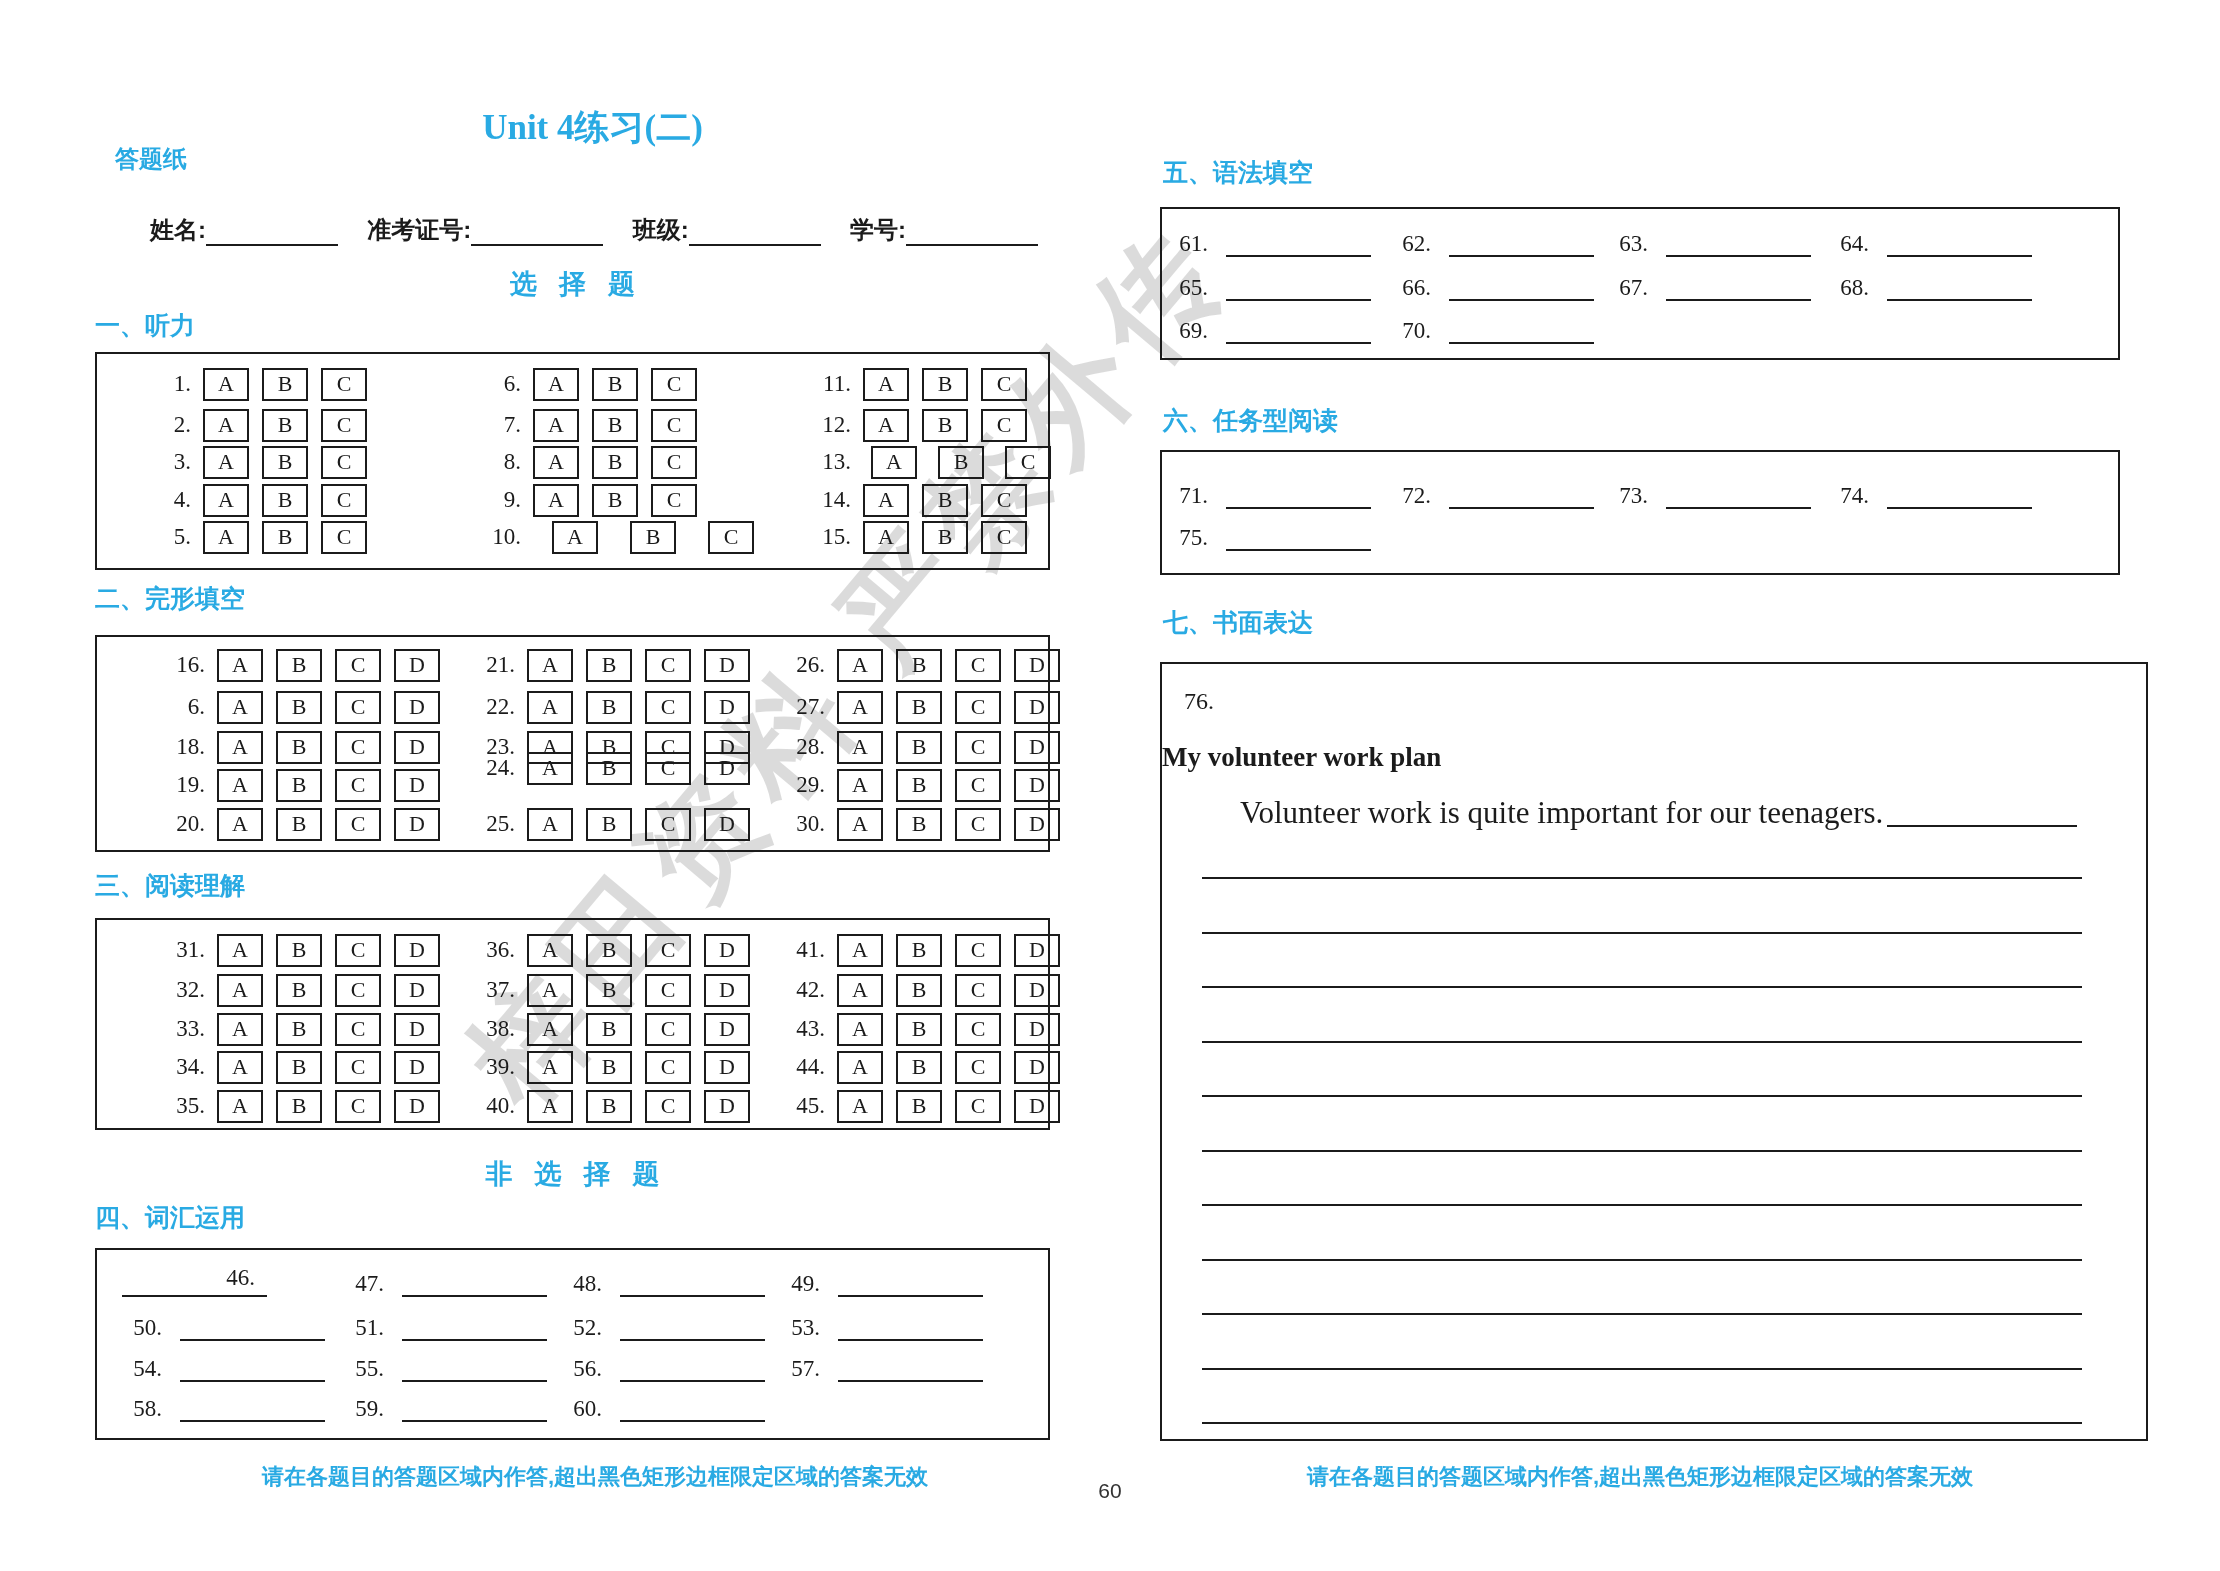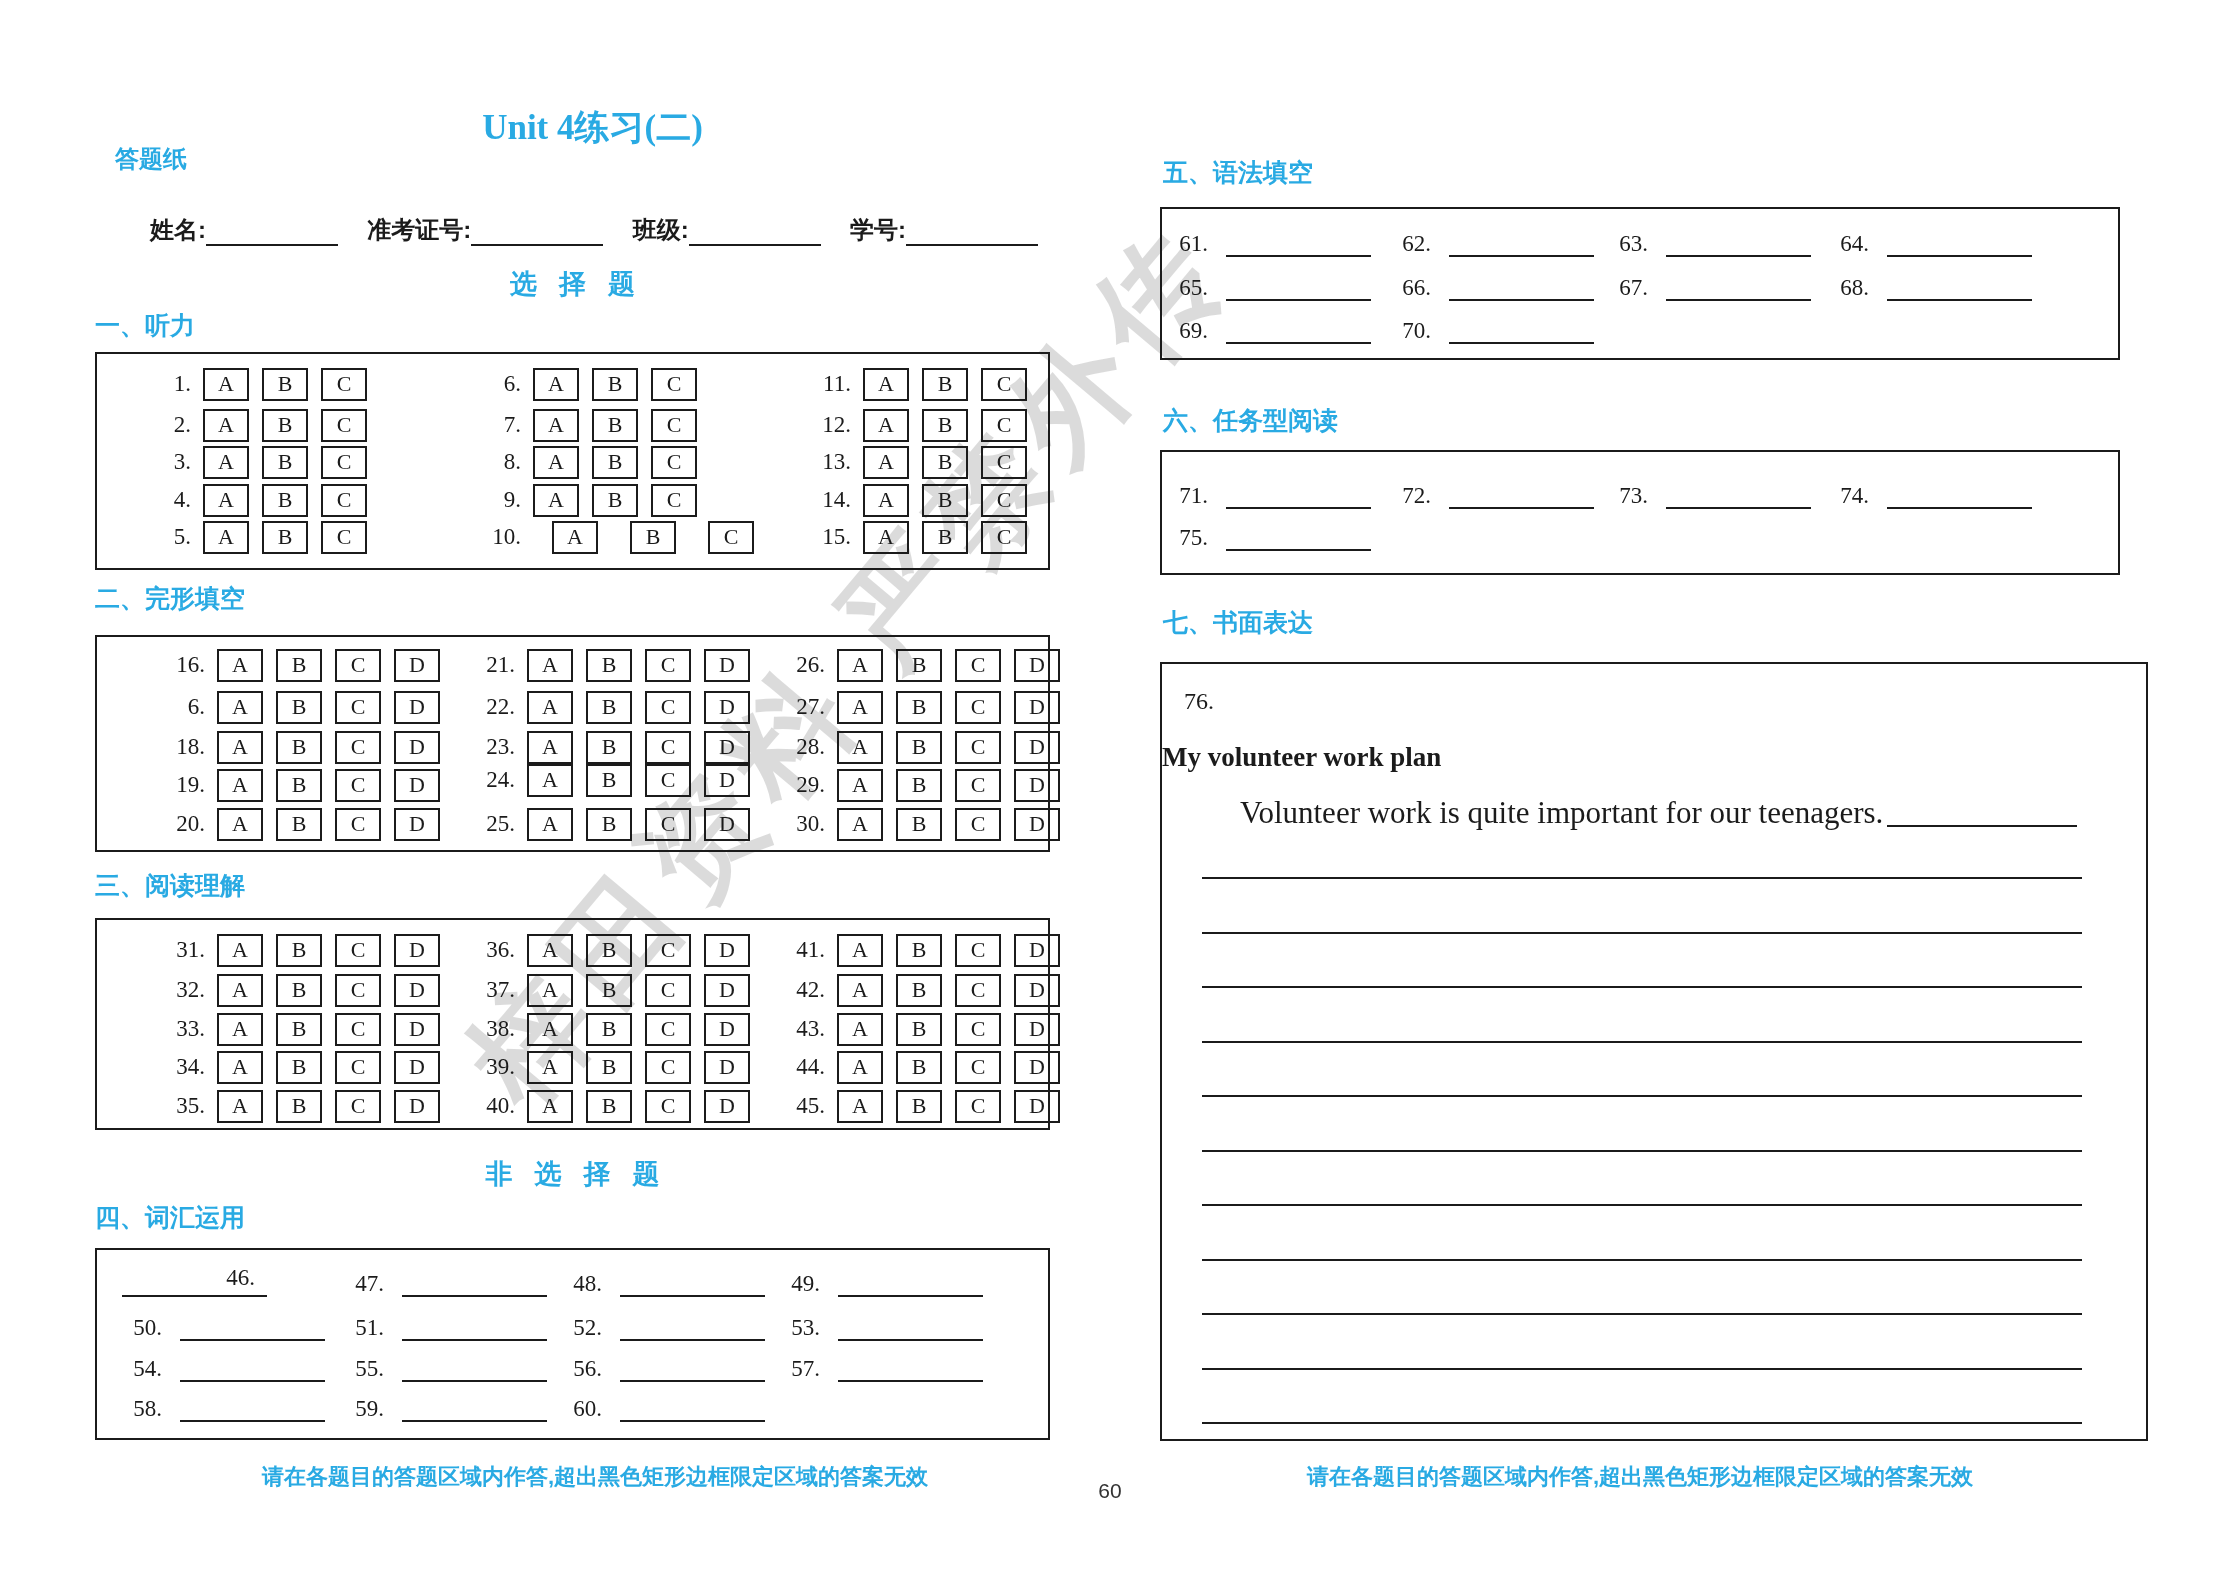--- a/index.html
+++ b/index.html
@@ -147,21 +147,21 @@
         <span class="ob">A</span>
         <span class="ob">B</span>
         <span class="ob">C</span>
       </div>
       <div class="q" style="left: 708px; top: 56px;">
         <span class="qn">12.</span>
         <span class="ob">A</span>
         <span class="ob">B</span>
         <span class="ob">C</span>
       </div>
-      <div class="q" style="left: 708px; top: 93px;">
+      <div class="q" style="left: 708px; top: 93px; gap: 8px;">
         <span class="qn">13.</span>
         <span class="ob">A</span>
         <span class="ob">B</span>
         <span class="ob">C</span>
       </div>
       <div class="q" style="left: 708px; top: 131px;">
         <span class="qn">14.</span>
         <span class="ob">A</span>
         <span class="ob">B</span>
         <span class="ob">C</span>
@@ -225,21 +225,21 @@
         <span class="ob">C</span>
         <span class="ob">D</span>
       </div>
       <div class="q" style="left: 372px; top: 95px;">
         <span class="qn">23.</span>
         <span class="ob">A</span>
         <span class="ob">B</span>
         <span class="ob">C</span>
         <span class="ob">D</span>
       </div>
-      <div class="q" style="left: 372px; top: 128px; justify-content: center;">
+      <div class="q" style="left: 372px; top: 116px; justify-content: center;">
         <span class="qn">24.</span>
         <span class="ob">A</span>
         <span class="ob">B</span>
         <span class="ob">C</span>
         <span class="ob">D</span>
       </div>
       <div class="q" style="left: 372px; top: 172px;">
         <span class="qn">25.</span>
         <span class="ob">A</span>
         <span class="ob">B</span>

